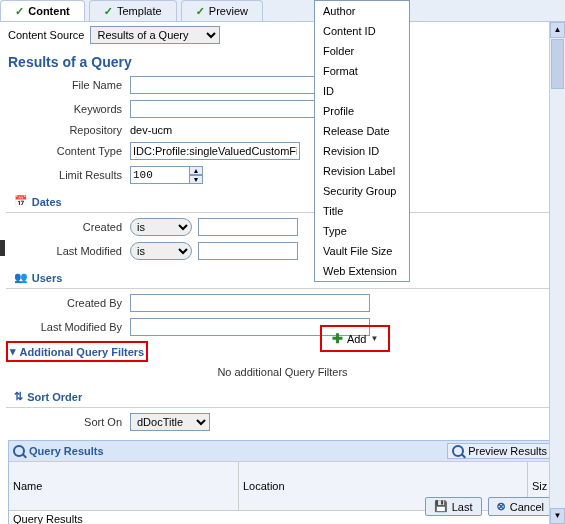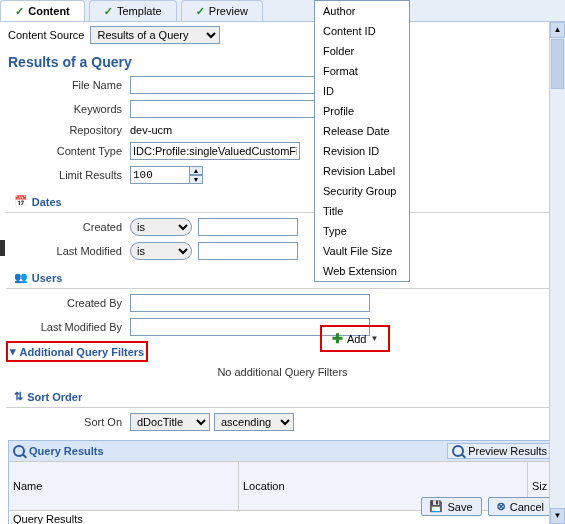--- a/index.html
+++ b/index.html
@@ -135,21 +135,20 @@
 </div>
 <div class="center-text">No additional Query Filters</div>
 
 <div class="section-h">
     <span>⇅</span>
     <span>Sort Order</span>
   </div>
 <div class="row">
     <div class="label">Sort On</div>
     <select style="width:80px"><option>dDocTitle</option></select> 
-    <select style="width:80px;margin-left:4px"><option>ascending</option></select>
   </div>
 
 <div class="query-results">
   <div class="qr-head">
     <div class="qr-title">
         <span class="mag"></span>
         <span>Query Results</span>
       </div>
     <div class="preview-btn">
         <span class="mag"></span>
@@ -160,21 +159,21 @@
     <div class="qr-col" style="width:230px">Name</div>
     <div class="qr-col" style="flex:1">Location</div>
     <div class="qr-col" style="width:28px">Siz</div>
   </div>
   <div class="qr-body">Query Results</div>
 </div>
 
 <div class="footer">
   <div class="btn">
       <span>💾</span>
-      <span>Save</span>
+      <span>Last</span>
     </div>
   <div class="btn">
       <span style="color:#2a5a9a;font-weight:bold;">⊗</span>
       <span>Cancel</span>
     </div>
 </div>
 
 <div class="dropdown" id="dd">
     <div>Author</div>
     <div>Content ID</div>

